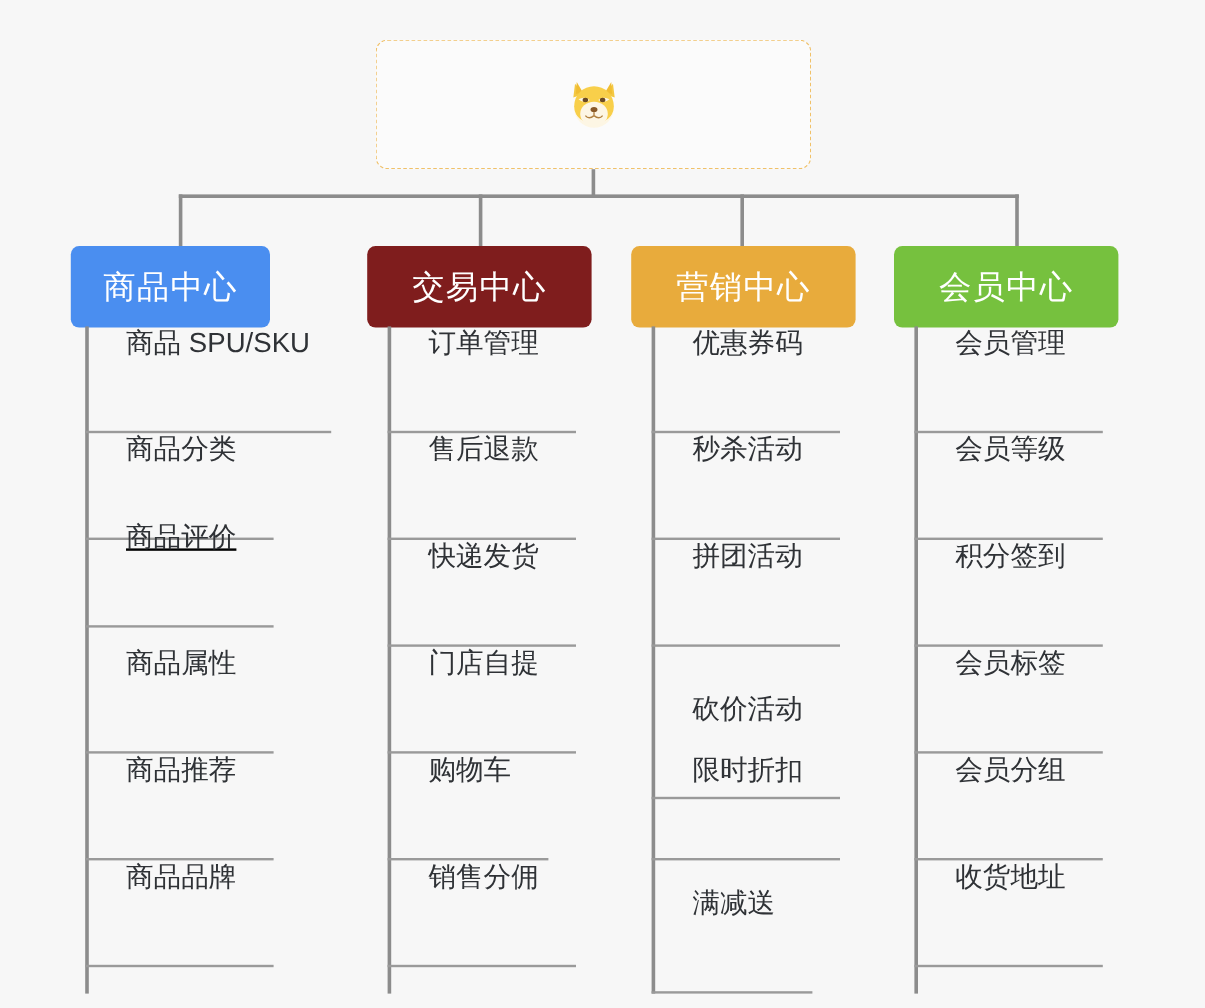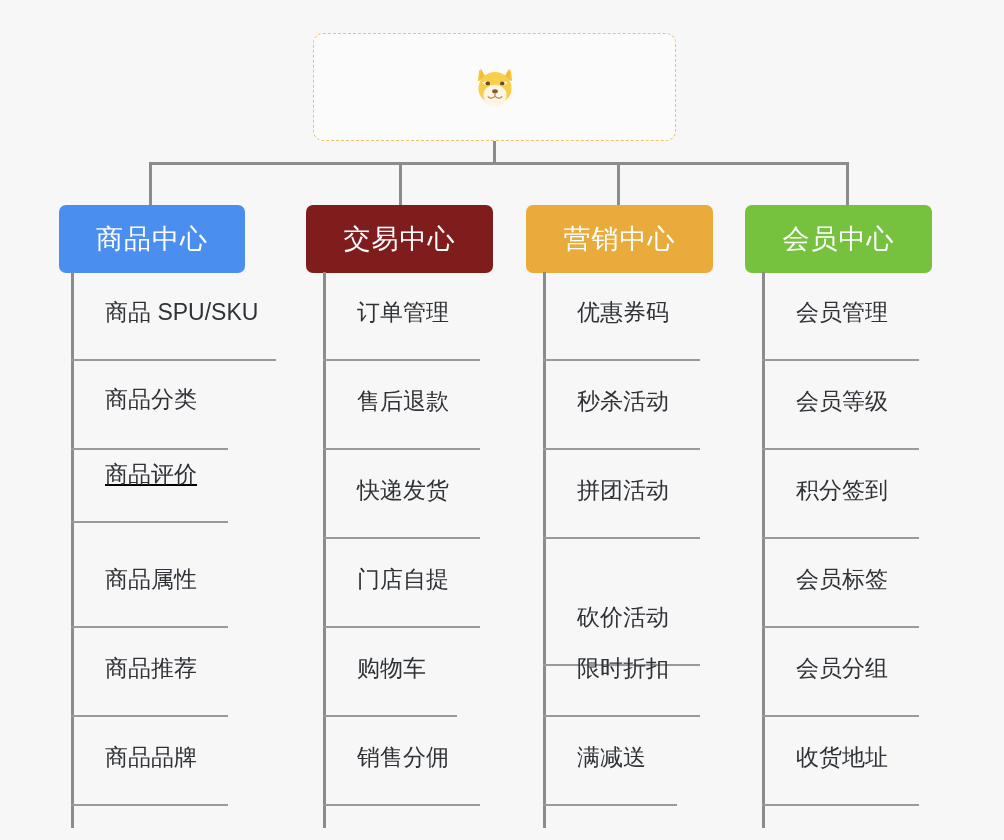--- a/index.html
+++ b/index.html
@@ -84,21 +84,21 @@
     top: 0;
     width: 3px;
     background: #8c8c8c;
   }
   .leaf {
     position: absolute;
     left: 0;
     height: 89px;
     box-sizing: border-box;
     display: flex;
-    align-items: center;
+    align-items: flex-start;
     padding-left: 34px;
     padding-bottom: 5px;
     border-bottom: 2px solid #9a9a9a;
   }
   .leaf-label {
     font-size: 23px;
     line-height: 1.15;
     color: #2f3236;
     white-space: nowrap;
     padding-bottom: 2px;
@@ -131,39 +131,39 @@
 
   <div class="conn conn-v" style="left:493px; top:141px; height:24px;"></div>
 
   <div class="conn conn-h" style="left:149px; top:162px; width:700px;"></div>
 
   <div class="conn conn-v" style="left:149px; top:162px; height:43px;"></div>
   <div class="conn conn-v" style="left:399px; top:162px; height:43px;"></div>
   <div class="conn conn-v" style="left:617px; top:162px; height:43px;"></div>
   <div class="conn conn-v" style="left:846px; top:162px; height:43px;"></div>
 
-  <div class="cat-box" style="left: 59px; top: 205px; width: 186px; background: rgb(74, 142, 240);">
+  <div class="cat-box" style="left: 59px; top: 205px; width: 166px; background: rgb(74, 142, 240);">
     <span>商品中心</span>
   </div>
   <div class="cat-box" style="left: 306px; top: 205px; width: 187px; background: #7f1d1d;">
     <span>交易中心</span>
   </div>
   <div class="cat-box" style="left: 526px; top: 205px; width: 187px; background: rgb(232, 171, 60);">
     <span>营销中心</span>
   </div>
   <div class="cat-box" style="left: 745px; top: 205px; width: 187px; background: rgb(118, 193, 62);">
     <span>会员中心</span>
   </div>
 
   <div class="branch" style="left:71px;">
     <div class="branch-spine" style="height:556px;"></div>
     <div class="leaf" style="top:0px;   width:205px;">
         <span class="leaf-label">商品 SPU/SKU</span>
       </div>
-    <div class="leaf" style="top:89px;  width:157px;font-family:Liberation Mono, monospace;">
+    <div class="leaf" style="top:89px;  width:157px;">
         <span class="leaf-label">商品分类</span>
       </div>
     <div class="leaf" style="top:162px; width:157px;text-decoration:underline;">
         <span class="leaf-label">商品评价</span>
       </div>
     <div class="leaf" style="top:267px; width:157px;">
         <span class="leaf-label">商品属性</span>
       </div>
     <div class="leaf" style="top:356px; width:157px;">
         <span class="leaf-label">商品推荐</span>
@@ -205,21 +205,21 @@
       </div>
     <div class="leaf" style="top:178px; width:157px;">
         <span class="leaf-label">拼团活动</span>
       </div>
     <div class="leaf" style="top:267px; width:157px;margin-top:38px;">
         <span class="leaf-label">砍价活动</span>
       </div>
     <div class="leaf" style="top:356px; width:157px;">
         <span class="leaf-label">限时折扣</span>
       </div>
-    <div class="leaf" style="top:445px; width:134px;">
+    <div class="leaf" style="top:467px; width:134px;">
         <span class="leaf-label">满减送</span>
       </div>
   </div>
 
   <div class="branch" style="left:762px;">
     <div class="branch-spine" style="height:556px;"></div>
     <div class="leaf" style="top:0px;   width:157px;">
         <span class="leaf-label">会员管理</span>
       </div>
     <div class="leaf" style="top:89px;  width:157px;">

